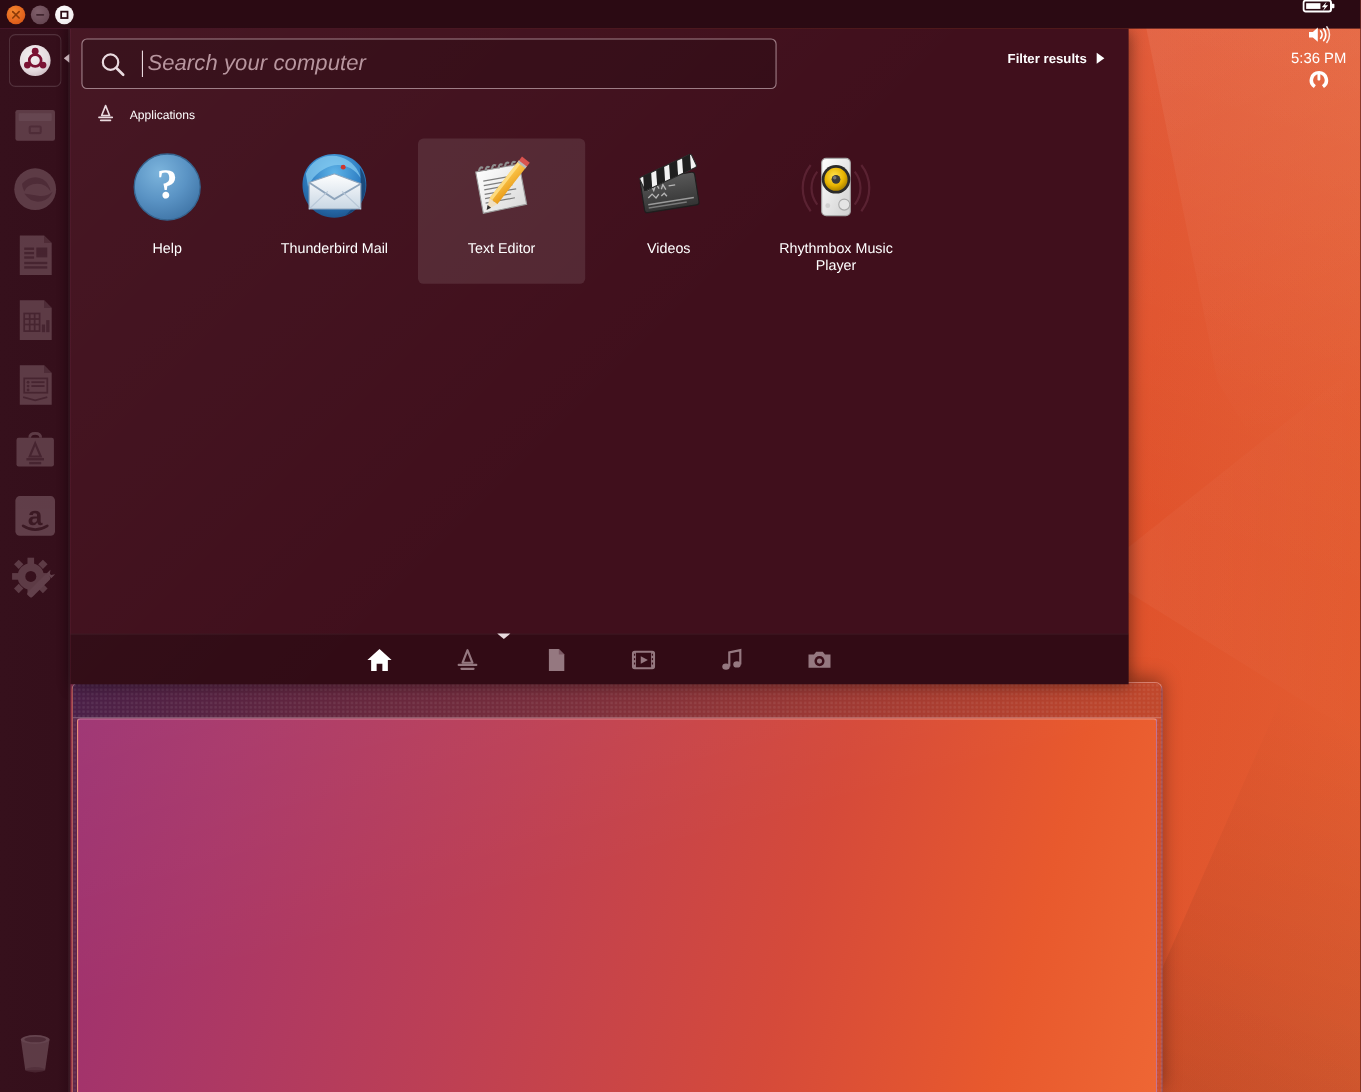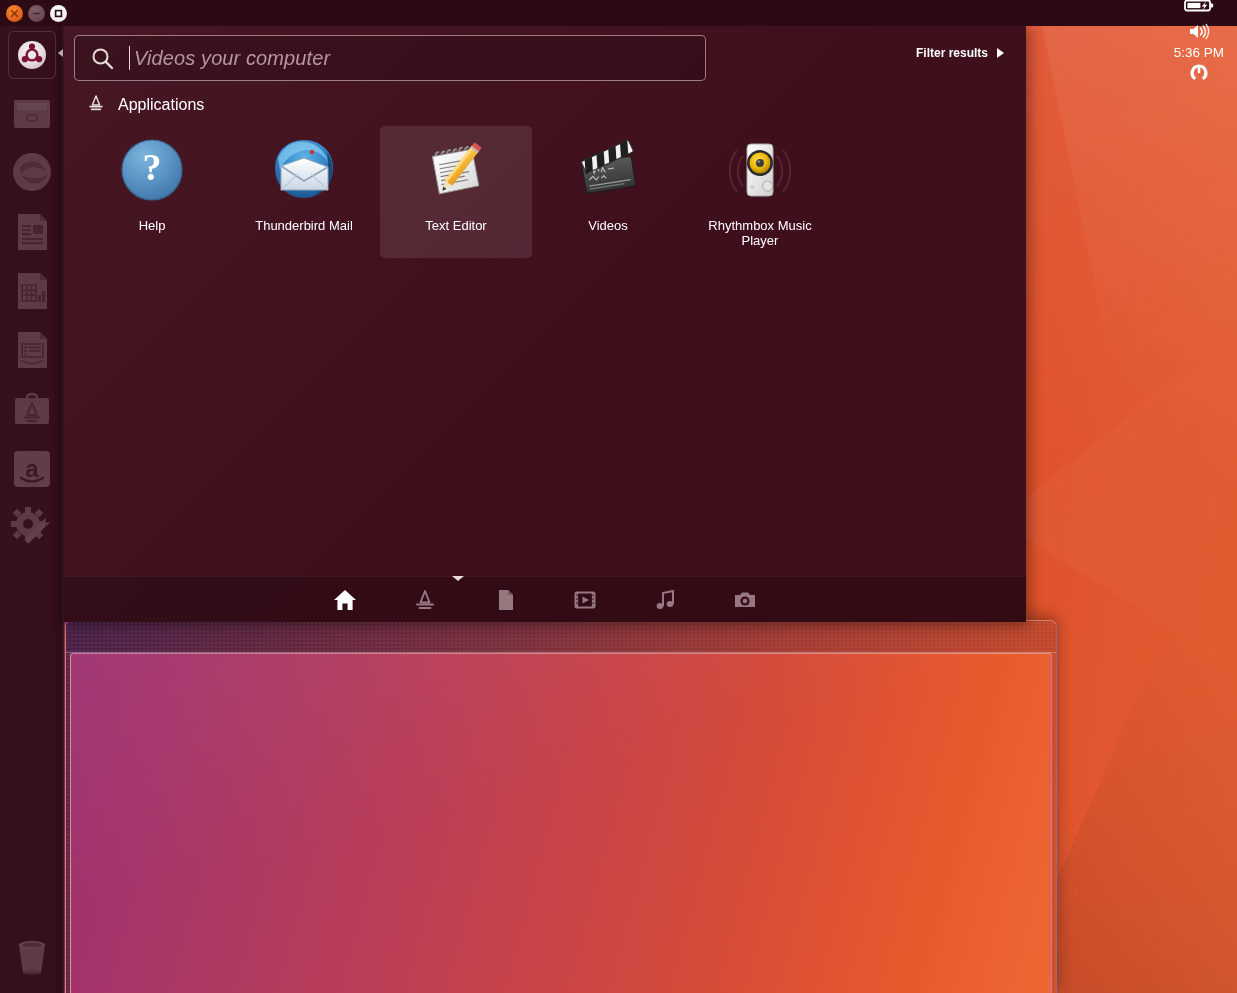--- a/index.html
+++ b/index.html
@@ -307,21 +307,21 @@
     top: 62px;
     width: 962px;
     height: 34px;
     display: flex;
     align-items: center;
     padding-left: 22px;
     gap: 12px;
   }
   #category-label {
     color: #ffffff;
-    font-size: 16px;
+    font-size: 11px;
     white-space: nowrap;
   }
 
   
   #results {
     position: absolute;
     left: 0;
     top: 100px;
     width: 962px;
     display: flex;
@@ -410,21 +410,21 @@
 
     <div id="search-row">
       <div id="search-box">
         <span id="search-icon-wrap">
           <svg width="25" height="25" viewBox="0 0 25 25">
             <circle cx="10.5" cy="10.5" r="7" fill="none" stroke="#e9dadf" stroke-width="2"></circle>
             <line x1="15.8" y1="15.8" x2="22" y2="22" stroke="#e9dadf" stroke-width="2.4" stroke-linecap="round"></line>
           </svg>
         </span>
         <span id="search-caret"></span>
-        <span id="search-placeholder">Videos your computer</span>
+        <span id="search-placeholder">Search your computer</span>
       </div>
 
       <div id="filter-results">
         <span>Filter results</span>
         <span id="filter-arrow"></span>
       </div>
     </div>
 
     <div id="category-row">
       <span>

